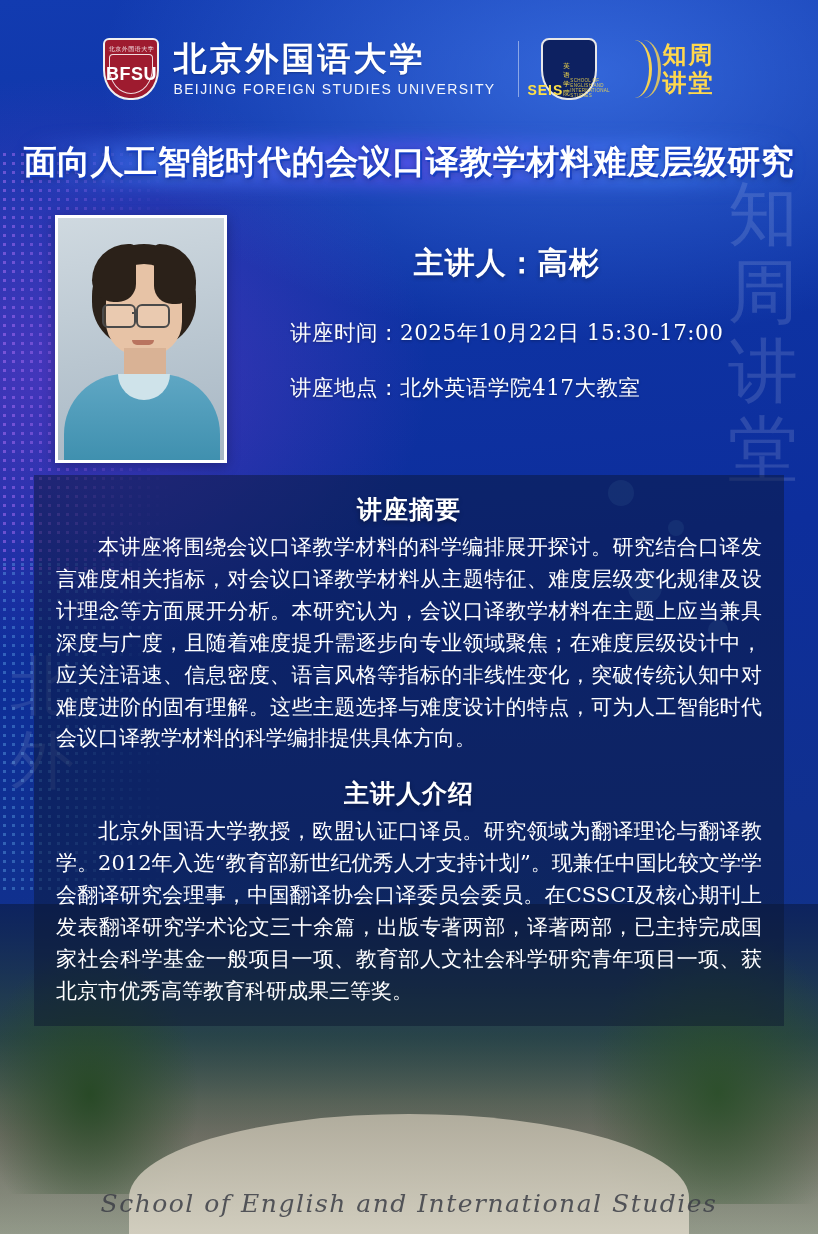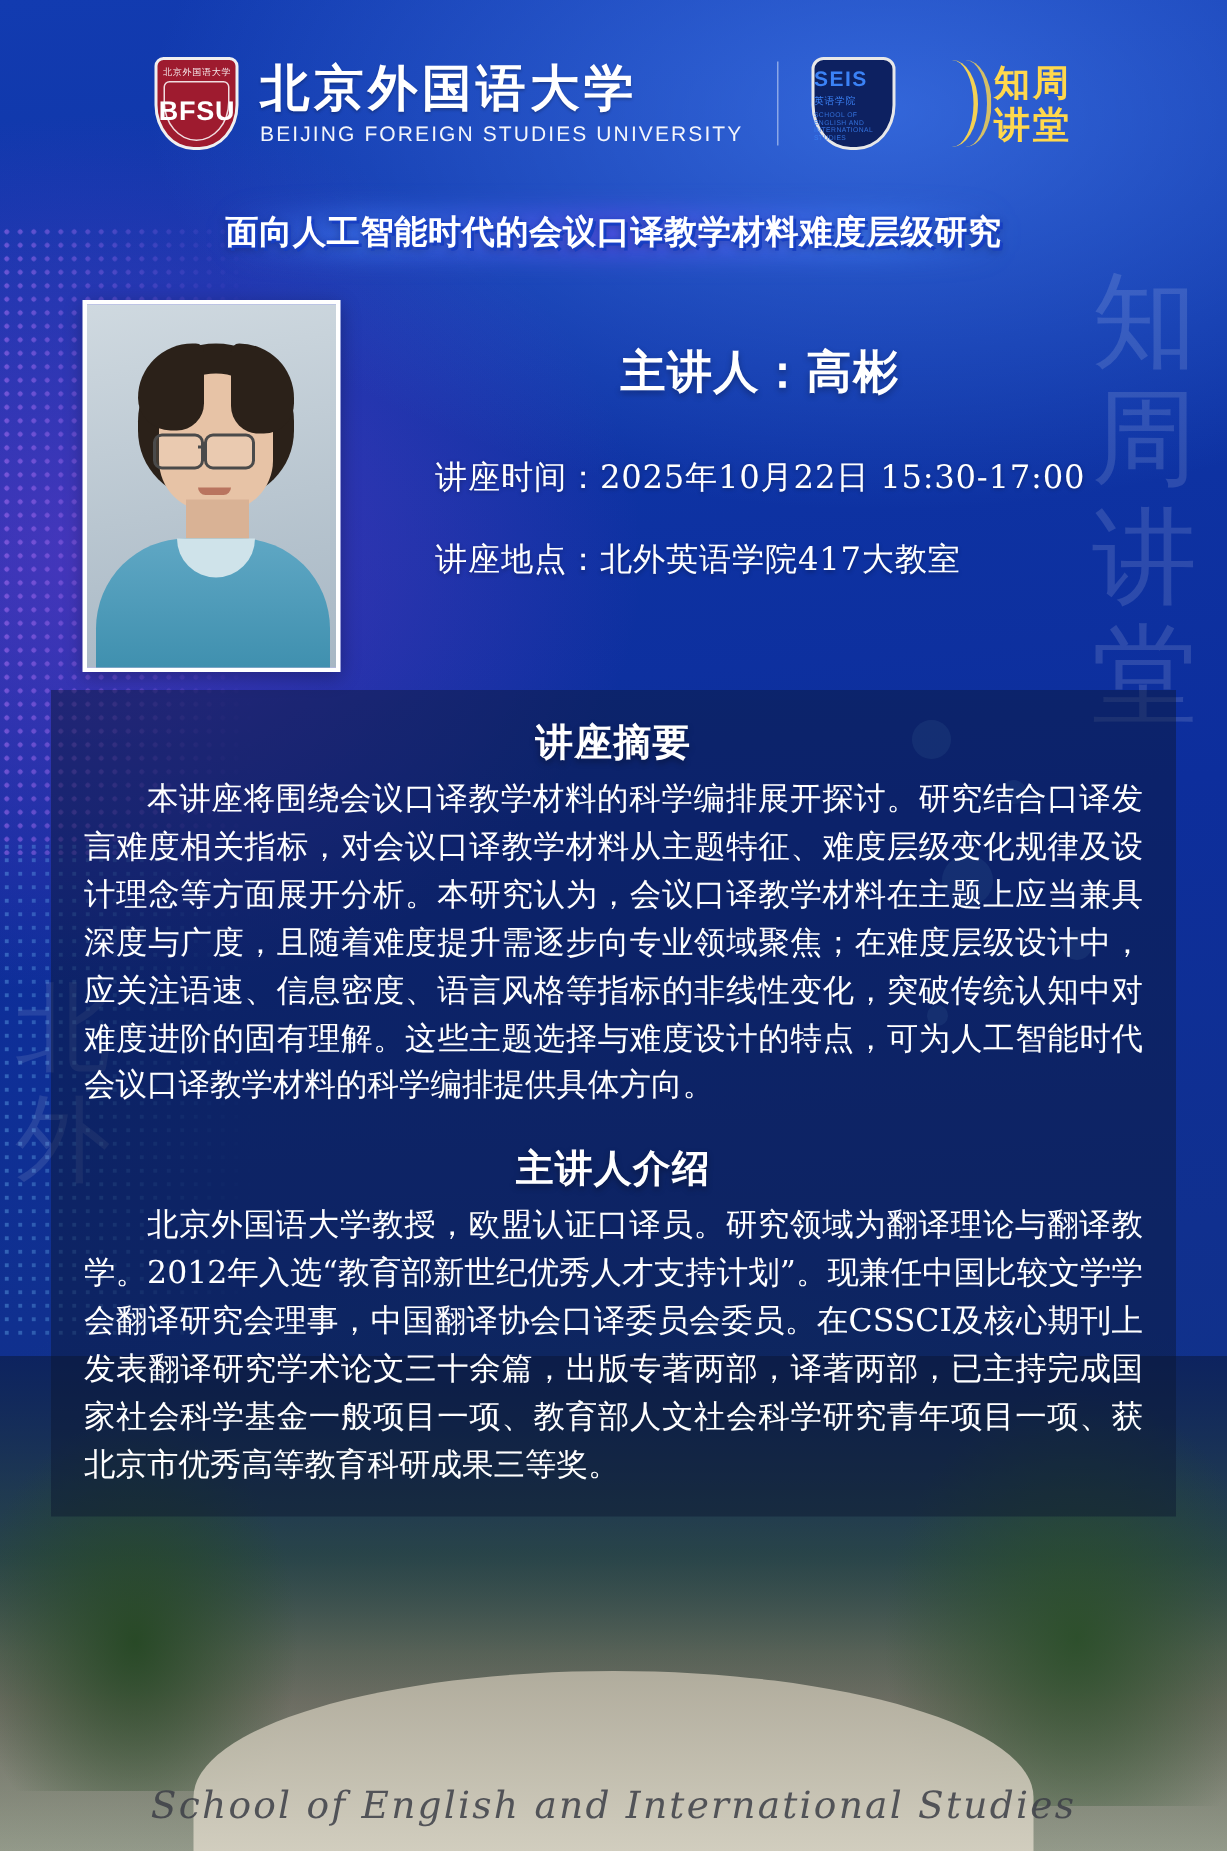--- a/index.html
+++ b/index.html
@@ -147,22 +147,22 @@
   .seis-badge {
     width: 56px; height: 62px;
     position: relative;
   }
   .seis-badge .sh {
     position: absolute; inset: 0;
     background: #0d2161;
     border: 2px solid #e8e8e8;
     border-radius: 8px 8px 26px 26px / 8px 8px 30px 30px;
     box-sizing: border-box;
-    display: flex; flex-direction: column; align-items: flex-start; justify-content: center;
-    color: #3b82f6;
+    display: flex; flex-direction: row; align-items: flex-end; justify-content: center;
+    color: #fde047;
   }
   .seis-badge .t1 { font-size: 14px; font-weight: bold; letter-spacing: 1px; }
   .seis-badge .t2 { font-size: 6.5px; margin-top: 3px; letter-spacing: .5px; }
   .seis-badge .t3 { font-size: 4.5px; margin-top: 2px; opacity: .8; letter-spacing: .3px;}
 
   .zhizhou {
     position: relative;
     display: flex;
     align-items: center;
     margin-left: 26px;
@@ -195,21 +195,21 @@
   .title-wrap {
     position: relative;
     margin: 4px 0 0;
     text-align: center;
   }
   .main-title {
     display: inline-block;
     position: relative;
     font-family: Liberation Serif, serif;
     font-weight: bold;
-    font-size: 22px;
+    font-size: 33px;
     letter-spacing: 0.5px;
     color: #fff;
     padding: 6px 10px 8px;
     white-space: nowrap;
     text-shadow:
       0 0 2px #1d49d6,
       2px 2px 0 #173ec0,
       0 2px 6px rgba(0,0,0,.35);
   }
   .title-glow {

